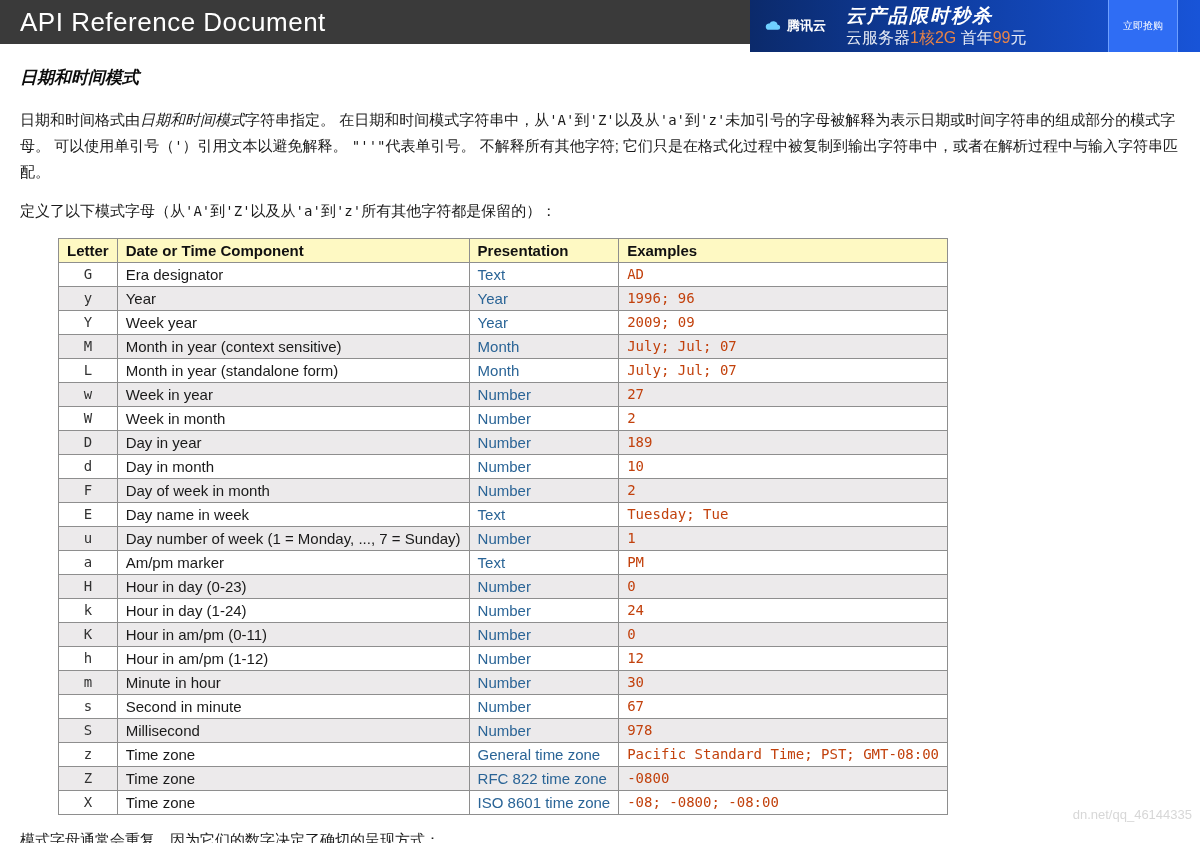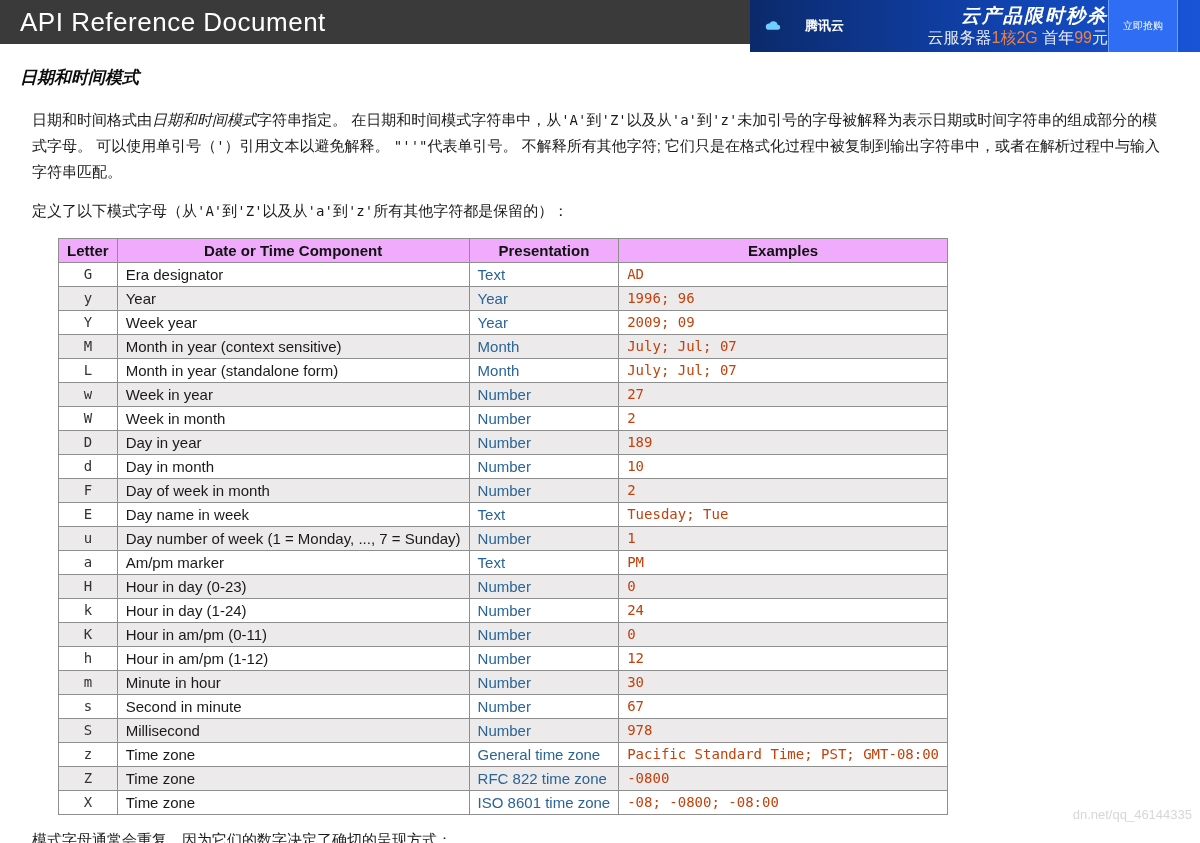--- a/index.html
+++ b/index.html
@@ -6,45 +6,45 @@
     font-family:"Segoe UI","Microsoft YaHei",Arial,sans-serif;
     font-size:15px;}
   
   .topbar{position:relative;height:44px;background:#3a3a3a;color:#fff;
     display:flex;align-items:center;padding-left:20px;}
   .topbar h1{margin:0;font-size:26px;font-weight:400;letter-spacing:.5px;}
   .ad{position:absolute;right:0;top:0;width:450px;height:52px;
     background:linear-gradient(90deg,#0b2a6b,#0f3ea3 45%,#1854d8);
     display:flex;align-items:center;color:#fff;font-size:13px;
     overflow:hidden;}
-  .ad .cloud{display:flex;align-items:center;gap:23px;margin-left:12px;
+  .ad .cloud{display:flex;align-items:center;gap:5px;margin-left:12px;
     font-weight:600;}
   .ad .cloud svg{width:20px;height:14px;fill:#6fd0ff;}
   .ad .slog{display:flex;flex-direction:column;margin-left:20px;
-    line-height:1.2;flex:1;align-items:flex-end;}
+    line-height:1.2;flex:1;}
   .ad .slog .big{font-size:19px;font-weight:700;font-style:italic;
     letter-spacing:2px;}
   .ad .slog .sm{font-size:16px;opacity:.9;}
   .ad .slog .sm .h1{color:#ff8b3d;}
   .ad .slog .sm .h2{color:#ff8b3d;}
   .ad .btn{background:#2f6df4;border:1px solid #6ea0ff;color:#fff;
     padding:22px 14px;border-radius:4px;font-size:10px;margin-right:22px;
     white-space:nowrap;cursor:pointer;}
   
   .doc{padding:16px 20px 40px 20px;max-width:1160px;}
   .doc h2{font-size:17px;font-weight:700;font-style:italic;margin:6px 0 18px;
     color:#0d0d0d;}
-  .doc p{line-height:1.7;margin:0 12px 14px;}
+  .doc p{line-height:1.7;margin:0 0 14px;}
   .doc em.pat{font-style:italic;}
   code.lit{font-family:Consolas,Menlo,monospace;font-size:14px;}
   
   table.pat{border-collapse:collapse;margin:4px 0 12px 38px;}
   table.pat th,table.pat td{border:1px solid #8e8e8e;padding:3px 8px 3px 8px;
     vertical-align:top;font-size:15px;}
-  table.pat th{background:#f0abfc;text-align:center;font-weight:700;
+  table.pat th{background:#fef9c3;text-align:left;font-weight:700;
     color:#111;}
   table.pat tbody tr:nth-child(even) td{background:#eceaeb;}
   table.pat td.letter{text-align:center;
     font-family:Consolas,Menlo,monospace;font-size:14px;color:#333;}
   table.pat td.pres a{color:#2a6496;text-decoration:none;}
   table.pat td.ex{font-family:Consolas,Menlo,monospace;font-size:14px;
     color:#c2410c;}
   
   .wm{position:fixed;right:8px;bottom:21px;color:#d7d7d7;font-size:13px;
     pointer-events:none;user-select:none;}

